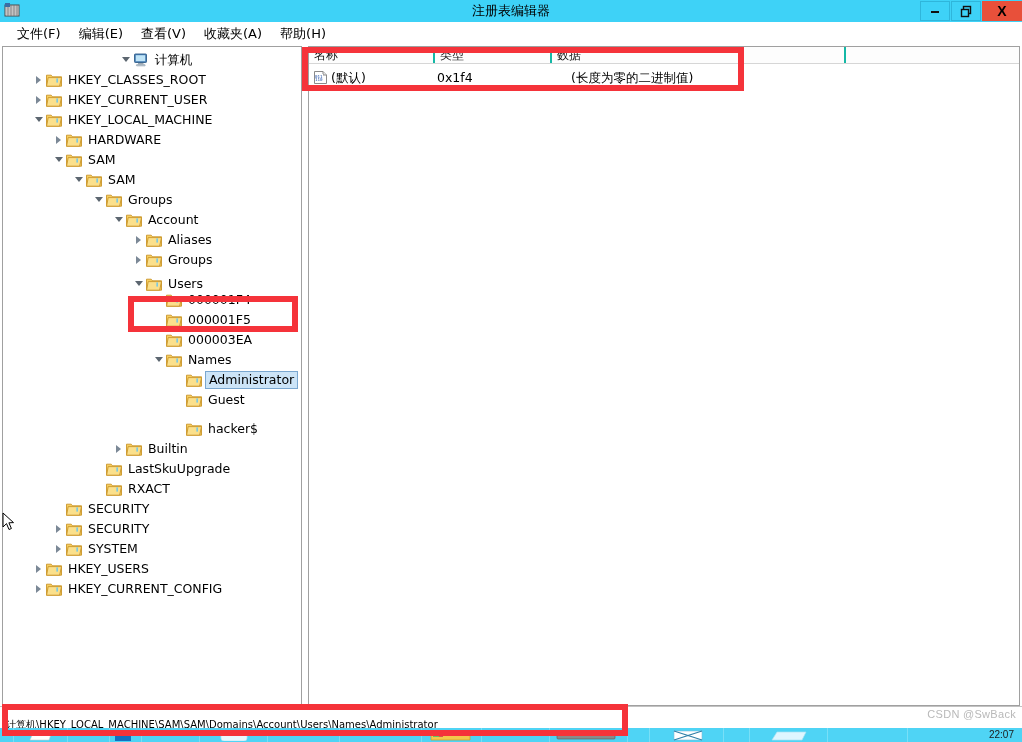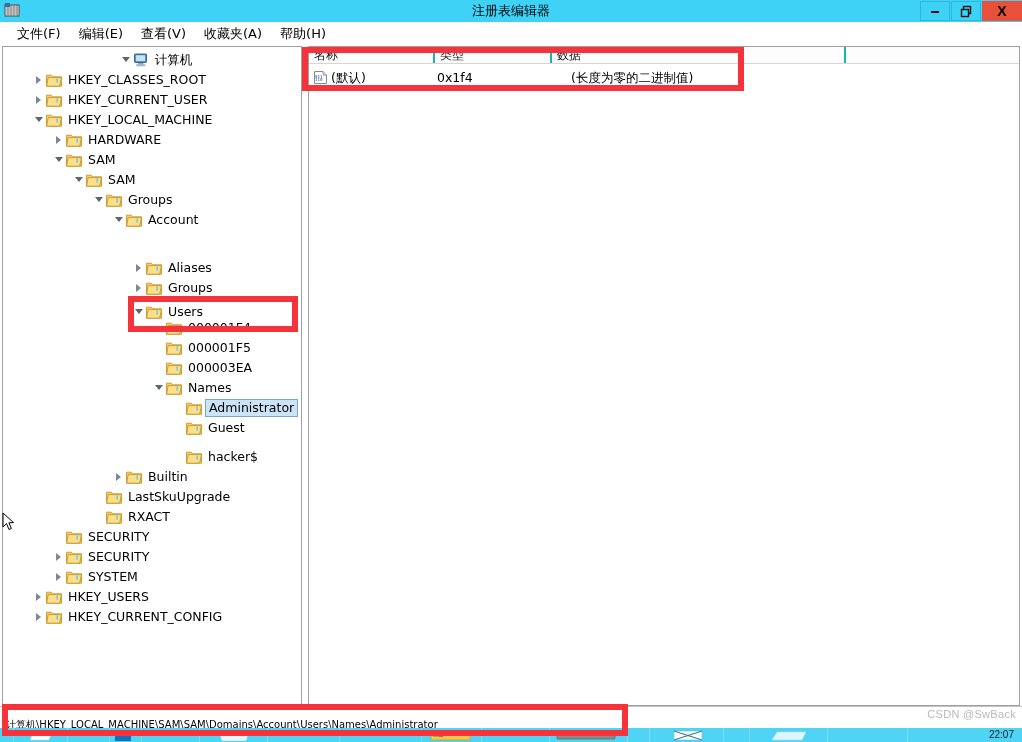--- a/index.html
+++ b/index.html
@@ -455,21 +455,21 @@
           <span class="exp expanded"></span>
           <span class="folder">
     <svg width="16" height="14" viewBox="0 0 16 14">
       <path d="M0.5 2.2 L5.2 2.2 L6.6 3.8 L15.5 3.8 L15.5 13.2 L0.5 13.2 Z" fill="#f7cf5f" stroke="#c9952a" stroke-width="0.9"></path>
       <path d="M2.2 4.6 L15.5 4.6 L13.6 13.2 L0.6 13.2 Z" fill="#fbe08c" stroke="#c9952a" stroke-width="0.9"></path>
       <rect x="10.4" y="5.4" width="1.5" height="4.2" fill="#6fc6e8"></rect>
     </svg>
           </span>
           <span class="tlabel">Account</span>
         </div>
-        <div class="tnode" style="top: 0px; padding-left: 130px; margin-top: 28px;">
+        <div class="tnode" style="top: 0px; padding-left: 130px;">
           <span class="exp collapsed"></span>
           <span class="folder">
     <svg width="16" height="14" viewBox="0 0 16 14">
       <path d="M0.5 2.2 L5.2 2.2 L6.6 3.8 L15.5 3.8 L15.5 13.2 L0.5 13.2 Z" fill="#f7cf5f" stroke="#c9952a" stroke-width="0.9"></path>
       <path d="M2.2 4.6 L15.5 4.6 L13.6 13.2 L0.6 13.2 Z" fill="#fbe08c" stroke="#c9952a" stroke-width="0.9"></path>
       <rect x="10.4" y="5.4" width="1.5" height="4.2" fill="#6fc6e8"></rect>
     </svg>
           </span>
           <span class="tlabel">Aliases</span>
         </div>

